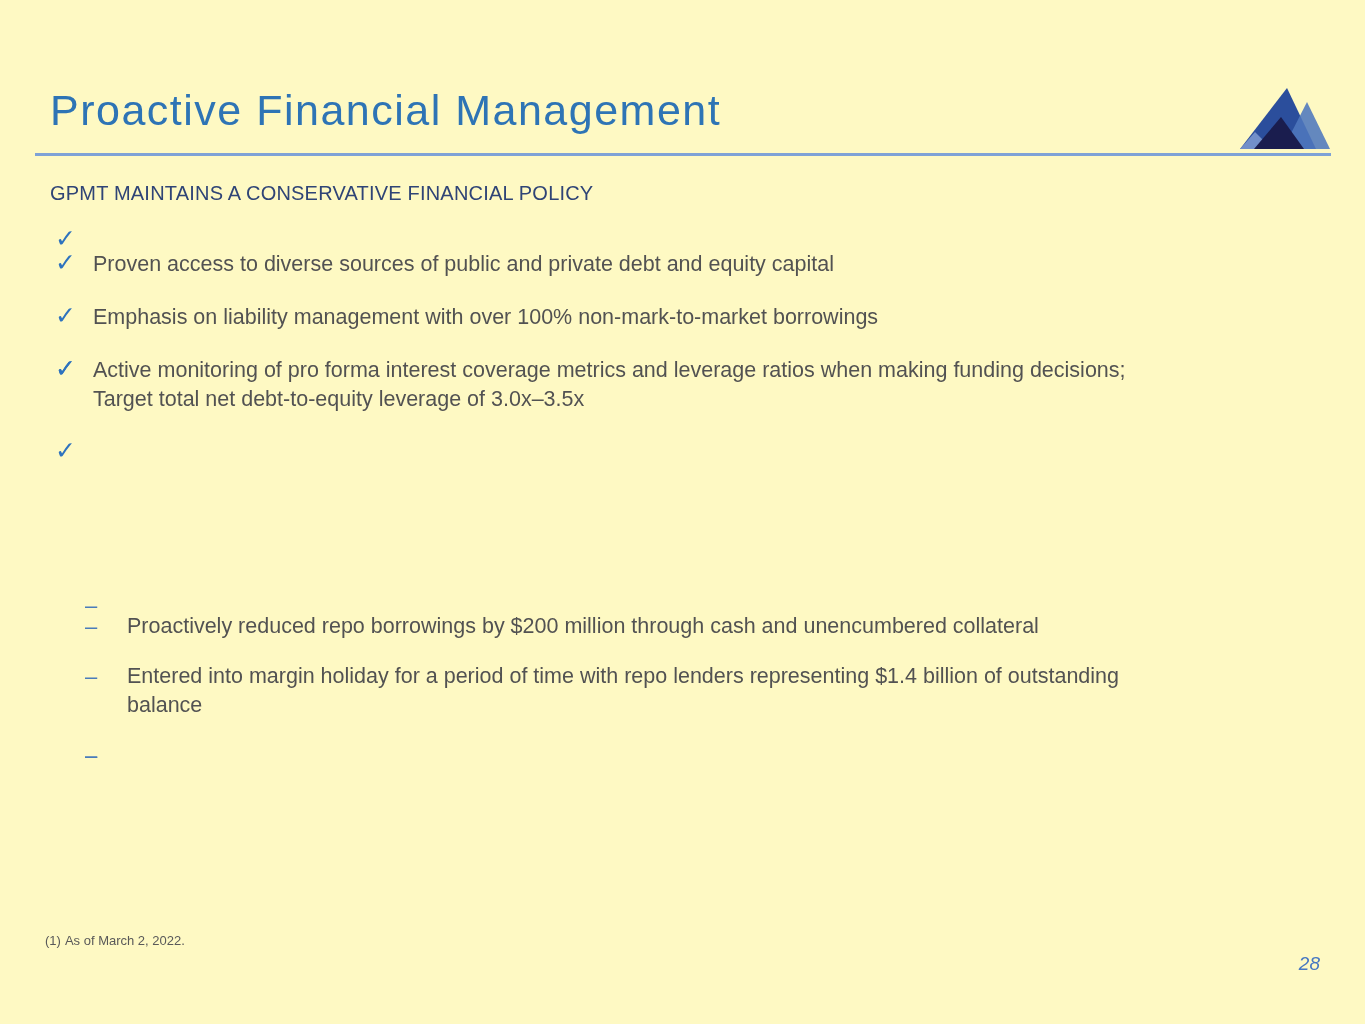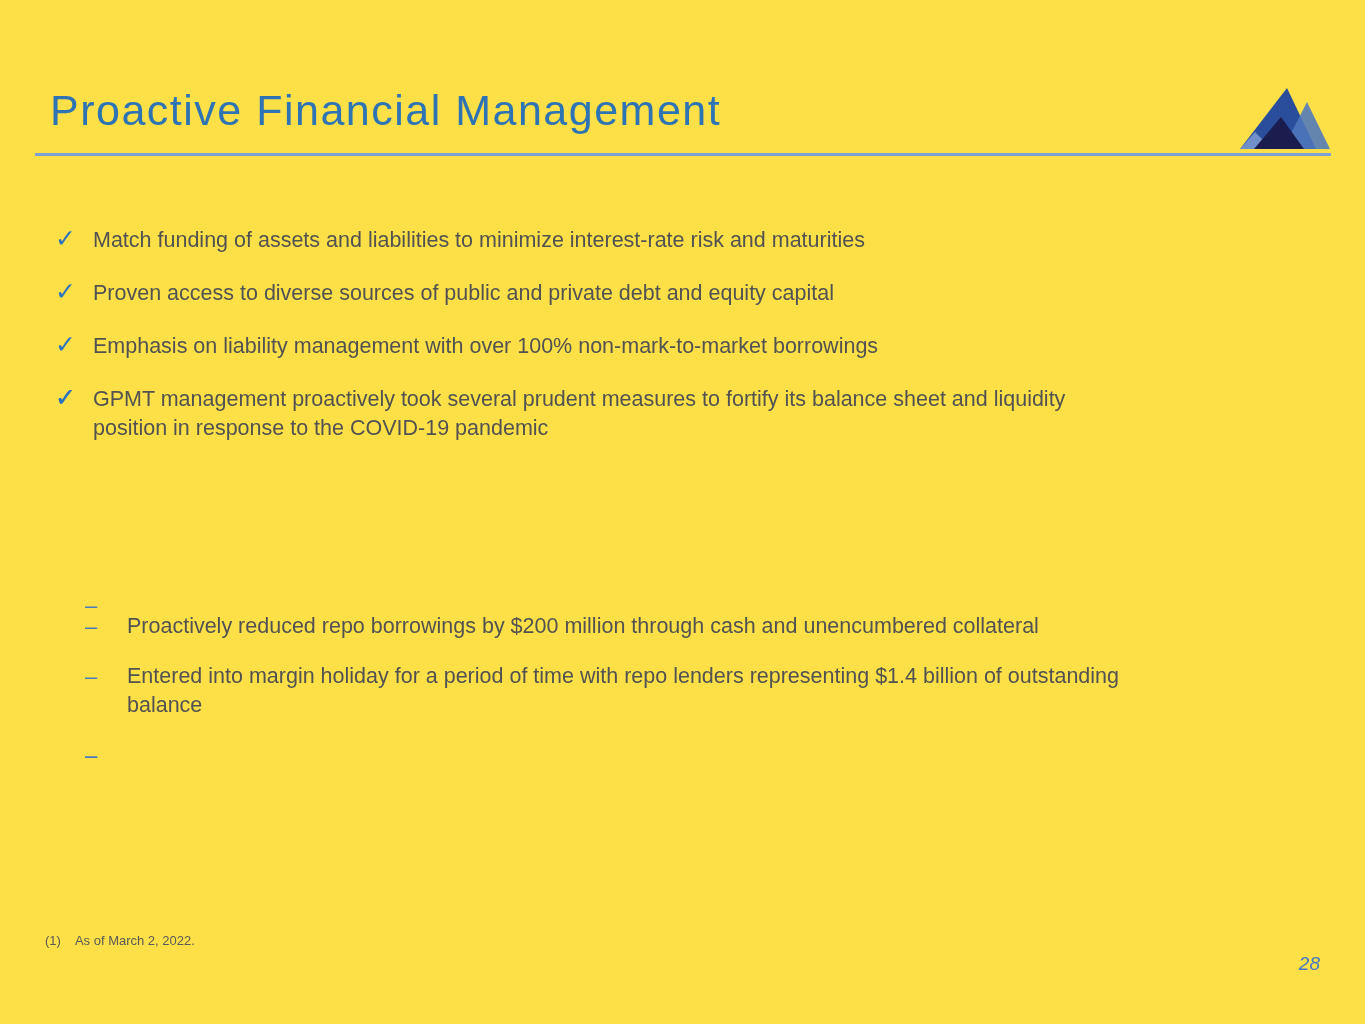--- a/index.html
+++ b/index.html
@@ -1,19 +1,19 @@
 <!DOCTYPE html>
 <html><head>
 <meta charset="utf-8">
 <style>
   html,body{margin:0;padding:0;background:#ffffff;}
   .slide{
     position:relative;
     width:1365px;height:1024px;
-    background:#fde047;
+    background:#fef9c3;
     overflow:hidden;
     font-family:"Liberation Sans","DejaVu Sans",sans-serif;
   }
   
   .title{
     position:absolute;left:50px;top:86px;margin:0;
     font-size:43px;font-weight:400;letter-spacing:1.5px;
     color:#2E74B5;line-height:1.15;white-space:nowrap;
   }
   .logo{position:absolute;left:1238px;top:86px;width:94px;height:65px;}
@@ -41,21 +41,21 @@
   .txt{white-space:pre-line;}
   .mark{position:absolute;left:0;top:0;}
   .mark.check{color:#2E73BE;font-size:25px;line-height:27px;top:-1px;}
   .mark.dash{color:#4A7CBA;font-size:22px;line-height:29px;}
   sup{font-size:13px;line-height:0;vertical-align:8px;}
   
   .footnote{
     position:absolute;left:45px;top:933px;
     font-size:13px;color:#595959;
   }
-  .footnote .fn-text{margin-left:14px;}
+  .footnote .fn-text{margin-left:4px;}
   .page-number{
     position:absolute;right:45px;top:953px;
     font-size:19px;font-style:italic;color:#4677C2;text-align:center;
   }
 </style>
 </head>
 <body>
 
 <div class="slide">
 
@@ -63,29 +63,30 @@
 
   <svg class="logo" viewBox="0 0 94 65" aria-hidden="true">
     <polygon points="49,2 78,63 2,63" fill="#2B4E9C"></polygon>
     <polygon points="69,16 92,63 45,63" fill="#4E78BD" opacity="0.88"></polygon>
     <polygon points="17,46 34,63 2,63" fill="#7E9BD1" opacity="0.85"></polygon>
     <polygon points="43,31 66,63 16,63" fill="#1A1D4E"></polygon>
   </svg>
 
   <div class="rule"></div>
 
+  <div class="section-heading">GPMT MAINTAINS A CONSERVATIVE FINANCIAL POLICY</div>
 
   <ul class="blist checks" id="check-list">
-      <li><span class="mark check">✓</span><span class="txt">Match funding of assets and liabilities to minimize interest-rate risk and maturities</span></li>
+      <li><span class="mark check">✓</span></li>
       <li><span class="mark check">✓</span><span class="txt">Proven access to diverse sources of public and private debt and equity capital</span></li>
       <li><span class="mark check">✓</span><span class="txt">Emphasis on liability management with over 100% non-mark-to-market borrowings</span></li>
       <li><span class="mark check">✓</span></li>
+      <li><span class="mark check">✓</span><span class="txt">Active monitoring of pro forma interest coverage metrics and leverage ratios when making funding decisions;
+Target total net debt-to-equity leverage of 3.0x–3.5x</span></li>
       <li><span class="mark check">✓</span></li>
-      <li><span class="mark check">✓</span><span class="txt">GPMT management proactively took several prudent measures to fortify its balance sheet and liquidity
-position in response to the COVID-19 pandemic</span></li>
     </ul>
 
   <ul class="blist dashes" id="dash-list">
       <li><span class="mark dash">–</span></li>
       <li><span class="mark dash">–</span><span class="txt">Proactively reduced repo borrowings by $200 million through cash and unencumbered collateral</span></li>
       <li><span class="mark dash">–</span><span class="txt">Entered into margin holiday for a period of time with repo lenders representing $1.4 billion of outstanding
 balance</span></li>
       <li><span class="mark dash">–</span></li>
       <li><span class="mark dash">–</span></li>
     </ul>

